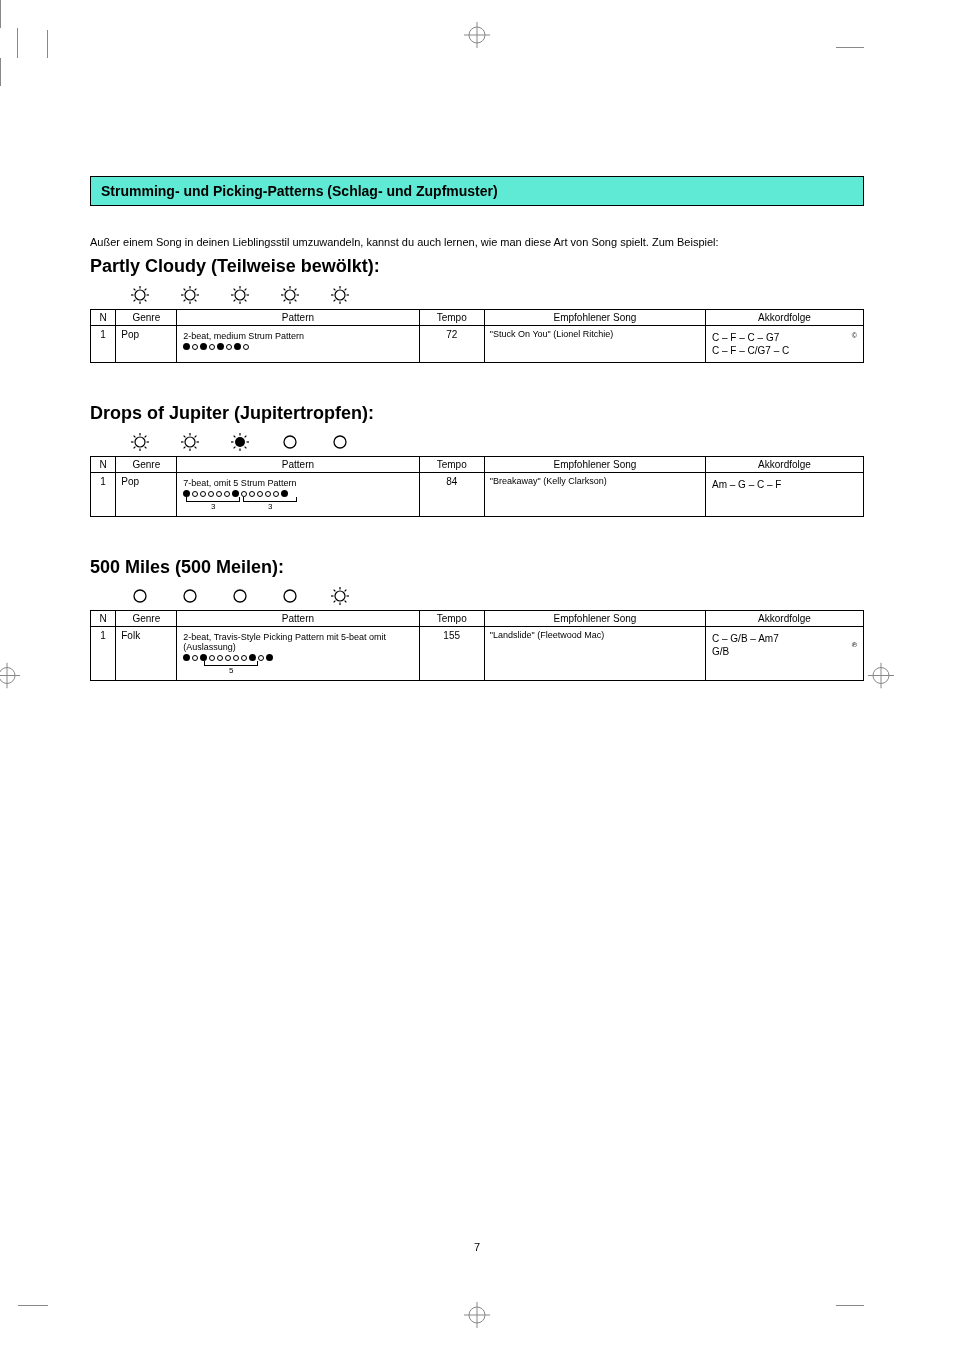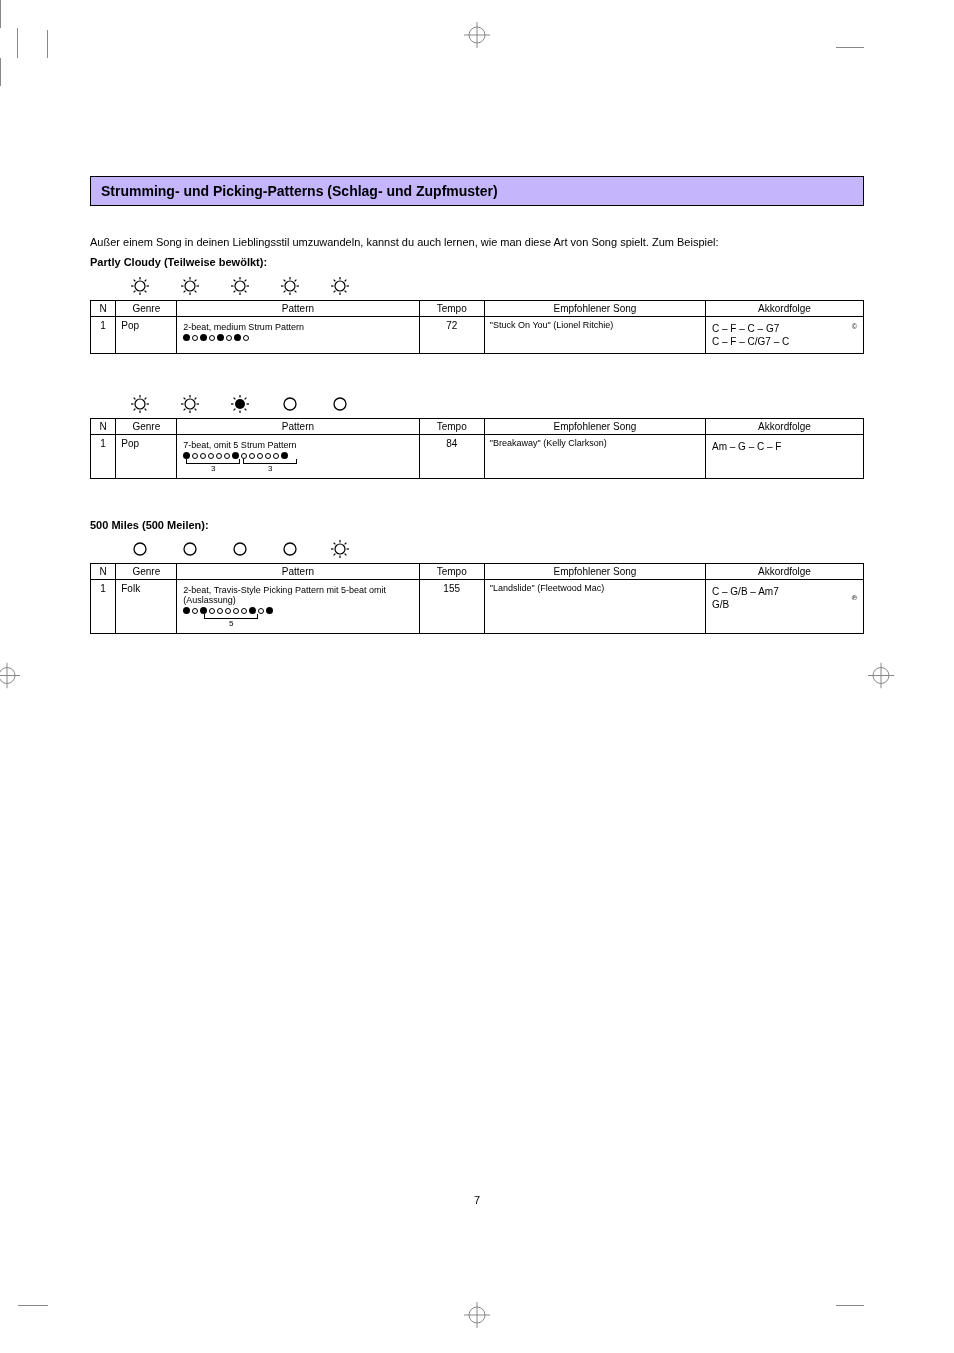--- a/index.html
+++ b/index.html
@@ -11,33 +11,33 @@
     color: #000;
     background: #fff;
     width: 954px;
     height: 1353px;
     position: relative;
   }
   .page {
     padding: 90px 90px 50px 90px;
   }
   .title-bar {
-    background: #c4b5fd;
+    background: #5eead4;
     border: 1px solid #000;
     padding: 6px 10px;
     font-weight: bold;
     font-size: 14px;
     margin-bottom: 30px;
   }
   .section {
     margin-bottom: 40px;
   }
   .section-label {
     font-weight: bold;
-    font-size: 11px;
+    font-size: 18px;
     margin-bottom: 8px;
   }
   .icon-row {
     display: flex;
     gap: 30px;
     margin-left: 40px;
     margin-bottom: 4px;
   }
   .icon {
     width: 20px;
@@ -243,20 +243,21 @@
                     <div>C – F – C/G7 – C</div>
                   </div>
                   <span class="superscript">©</span>
                 </div>
               </td>
             </tr>
           </tbody>
         </table>
       </div>
       <div class="section">
+        <div class="section-label">Drops of Jupiter (Jupitertropfen):</div>
         <div class="icon-row">
           <span class="icon">
             <svg viewBox="0 0 20 20">
               <use href="#sun-icon"></use>
             </svg>
           </span>
           <span class="icon">
             <svg viewBox="0 0 20 20">
               <use href="#sun-icon"></use>
             </svg>

